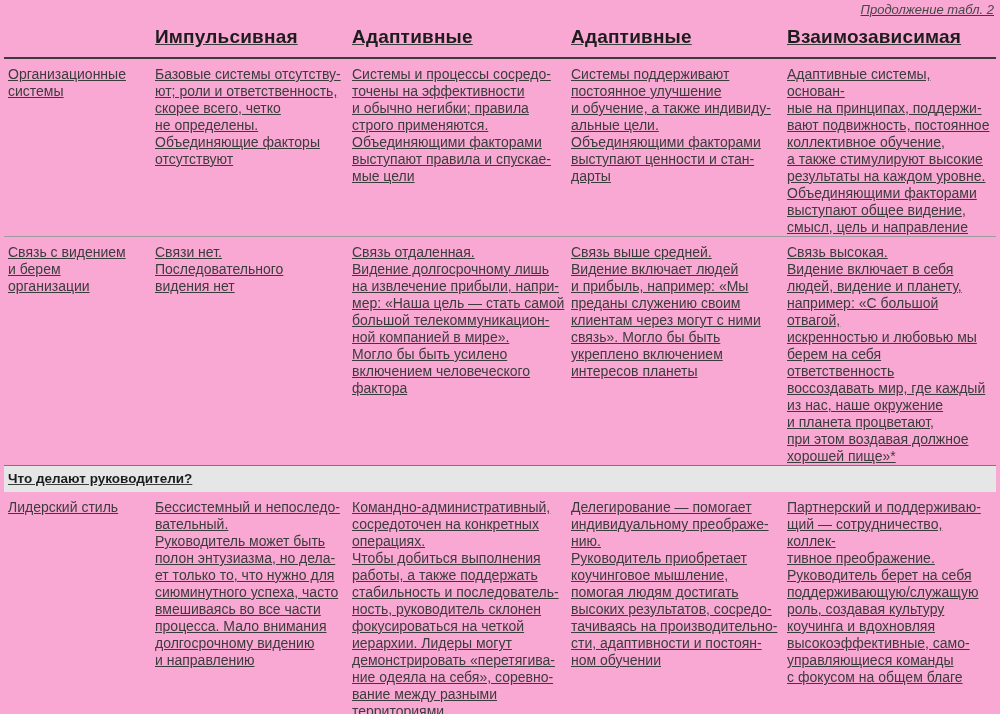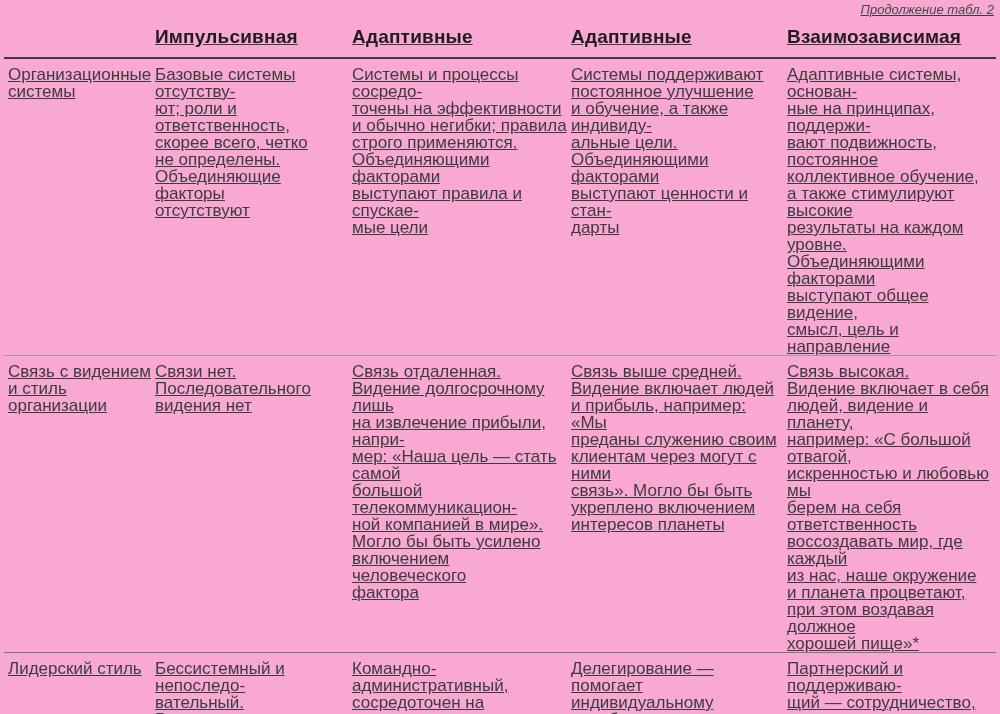--- a/index.html
+++ b/index.html
@@ -47,21 +47,21 @@
     font-size: 19px;
     font-weight: bold;
     color: #1d1d1d;
     letter-spacing: 0.2px;
     padding: 6px 0 9px 0;
     border-bottom: 2px solid #3b3b3b;
   }
   th.first { padding-left: 4px; }
   td {
     vertical-align: top;
-    font-size: 17px;
+    font-size: 14px;
     line-height: 17px;
     white-space: pre-line;
     padding: 7px 4px 0 0;
     color: #3c3c3c;
   }
   td.label { padding-left: 4px; }
   tr.r1 td { border-bottom: 1px solid #9c9c9c; height: 151px; }
   tr.r2 td { border-bottom: 1px solid #787878; height: 193px; }
   tr.section-row td {
     background: #e6e6e6;
@@ -138,21 +138,21 @@
 вают подвижность, постоянное
 коллективное обучение,
 а также стимулируют высокие
 результаты на каждом уровне.
 Объединяющими факторами
 выступают общее видение,
 смысл, цель и направление</td>
       </tr>
       <tr class="r2">
         <td class="label">Связь с видением
-и стиль
+и берем
 организации</td>
         <td>Связи нет.
 Последовательного
 видения нет</td>
         <td>Связь отдаленная.
 Видение долгосрочному лишь
 на извлечение прибыли, напри-
 мер: «Наша цель — стать самой
 большой телекоммуникацион-
 ной компанией в мире».
@@ -171,20 +171,23 @@
 Видение включает в себя
 людей, видение и планету,
 например: «С большой отвагой,
 искренностью и любовью мы
 берем на себя ответственность
 воссоздавать мир, где каждый
 из нас, наше окружение
 и планета процветают,
 при этом воздавая должное
 хорошей пище»*</td>
+      </tr>
+      <tr class="section-row">
+        <td colspan="5">Что делают руководители?</td>
       </tr>
       <tr class="r3">
         <td class="label">Лидерский стиль</td>
         <td>Бессистемный и непоследо-
 вательный.
 Руководитель может быть
 полон энтузиазма, но дела-
 ет только то, что нужно для
 сиюминутного успеха, часто
 вмешиваясь во все части

